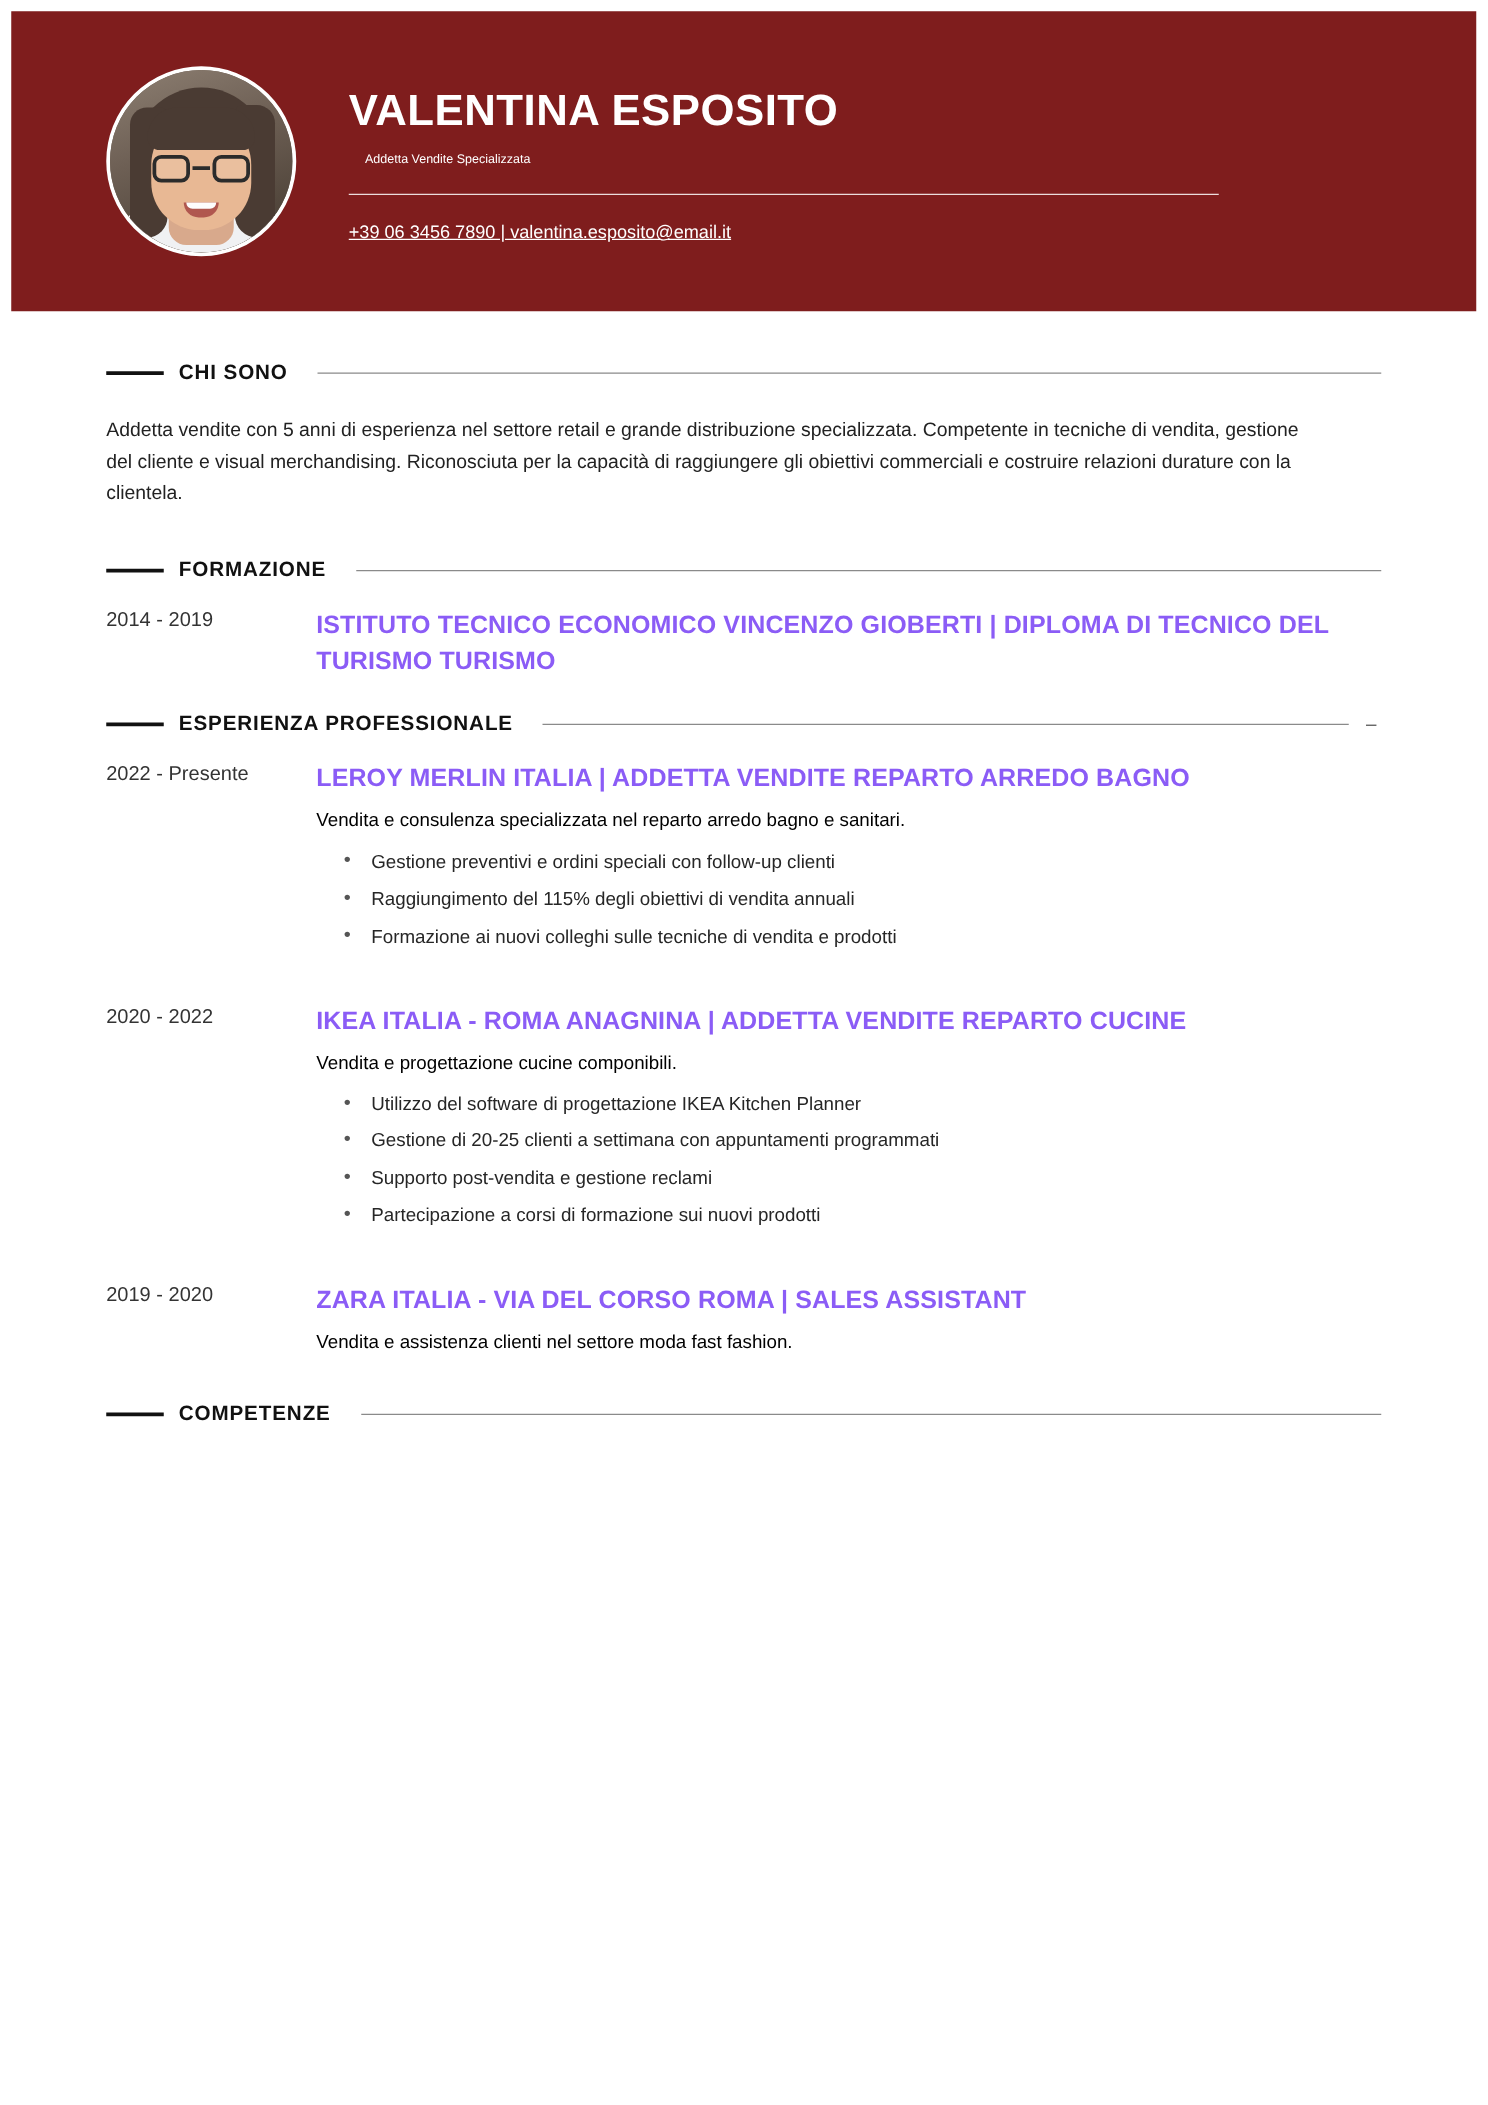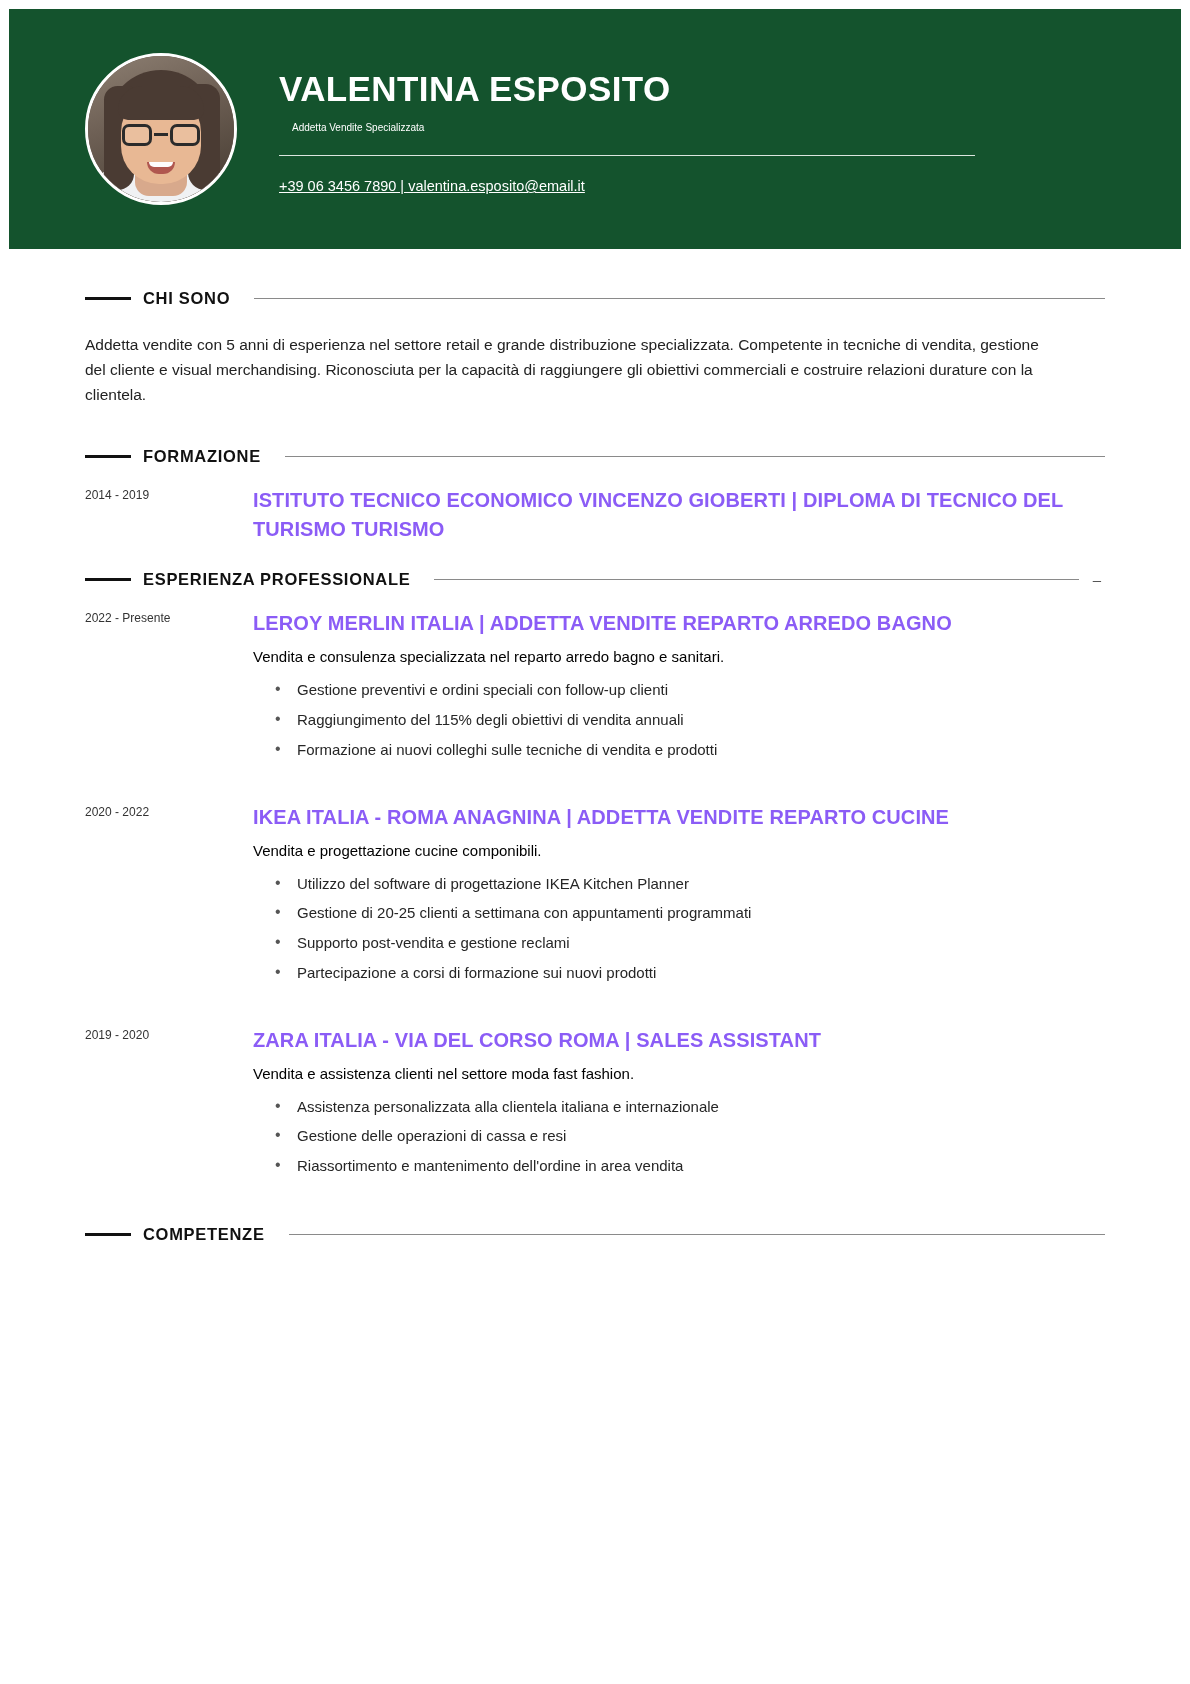--- a/index.html
+++ b/index.html
@@ -15,21 +15,21 @@
   .page {
     position: relative;
     width: 1190px;
     height: 1684px;
     background: #ffffff;
     padding: 9px 9px 0 9px;
   }
 
   
   .header {
-    background: #14532d;
+    background: #7f1d1d;
     height: 240px;
     display: flex;
     align-items: center;
     padding: 0 0 0 76px;
     position: relative;
   }
   .avatar {
     width: 152px;
     height: 152px;
     border-radius: 50%;
@@ -166,21 +166,21 @@
     margin: 24px 0 0 0;
     max-width: 955px;
   }
 
   .entry {
     display: flex;
     margin-top: 20px;
   }
   .entry-date {
     flex: 0 0 168px;
-    font-size: 12px;
+    font-size: 16px;
     color: #333333;
     padding-top: 2px;
   }
   .entry-body { flex: 1 1 auto; }
   .entry-title {
     font-size: 20px;
     font-weight: bold;
     color: #8b5cf6;
     line-height: 1.45;
     letter-spacing: 0.1px;
@@ -310,25 +310,20 @@
       </div>
     </div>
 
     <div class="gap-sm"></div>
 
     <div class="entry">
       <div class="entry-date">2019 - 2020</div>
       <div class="entry-body">
         <div class="entry-title">ZARA ITALIA - VIA DEL CORSO ROMA | SALES ASSISTANT</div>
         <div class="entry-sub">Vendita e assistenza clienti nel settore moda fast fashion.</div>
-        <ul class="bullets">
-          <li>Assistenza personalizzata alla clientela italiana e internazionale</li>
-          <li>Gestione delle operazioni di cassa e resi</li>
-          <li>Riassortimento e mantenimento dell'ordine in area vendita</li>
-        </ul>
       </div>
     </div>
 
     <div class="gap-lg"></div>
 
     <div class="section-head">
       <span class="sh-dash"></span>
       <span class="sh-title">COMPETENZE</span>
       <span class="sh-line"></span>
     </div>

